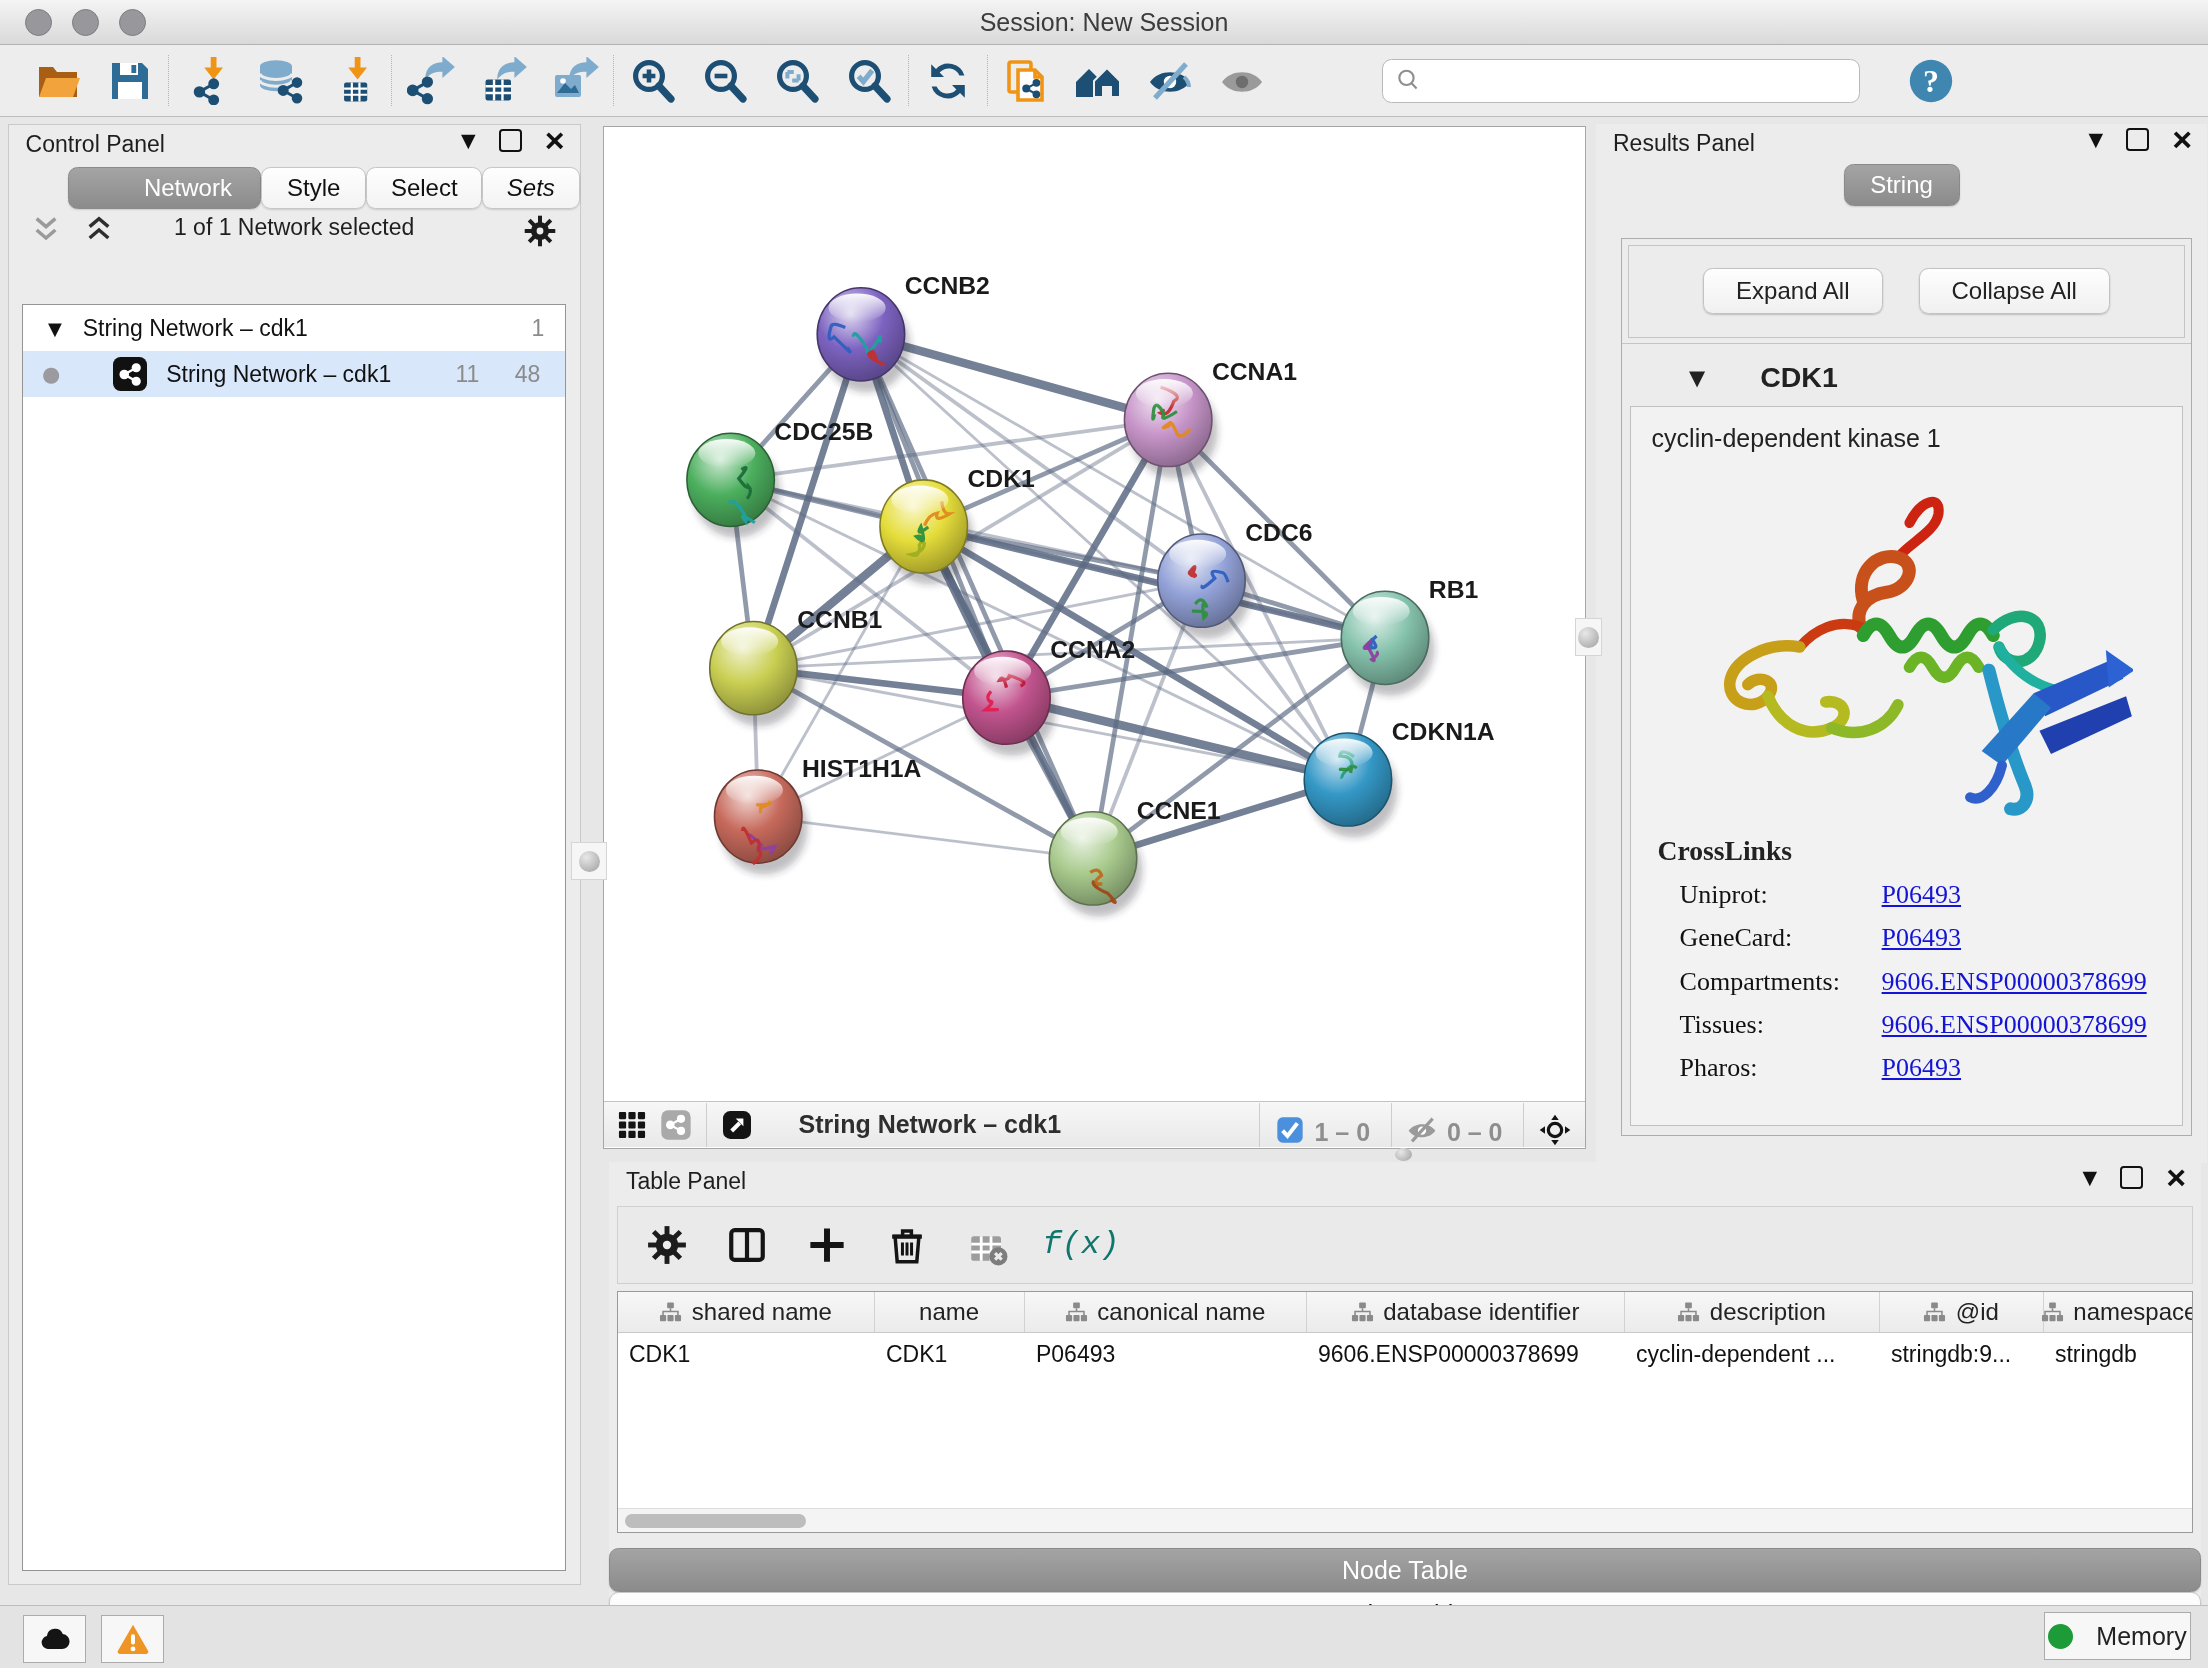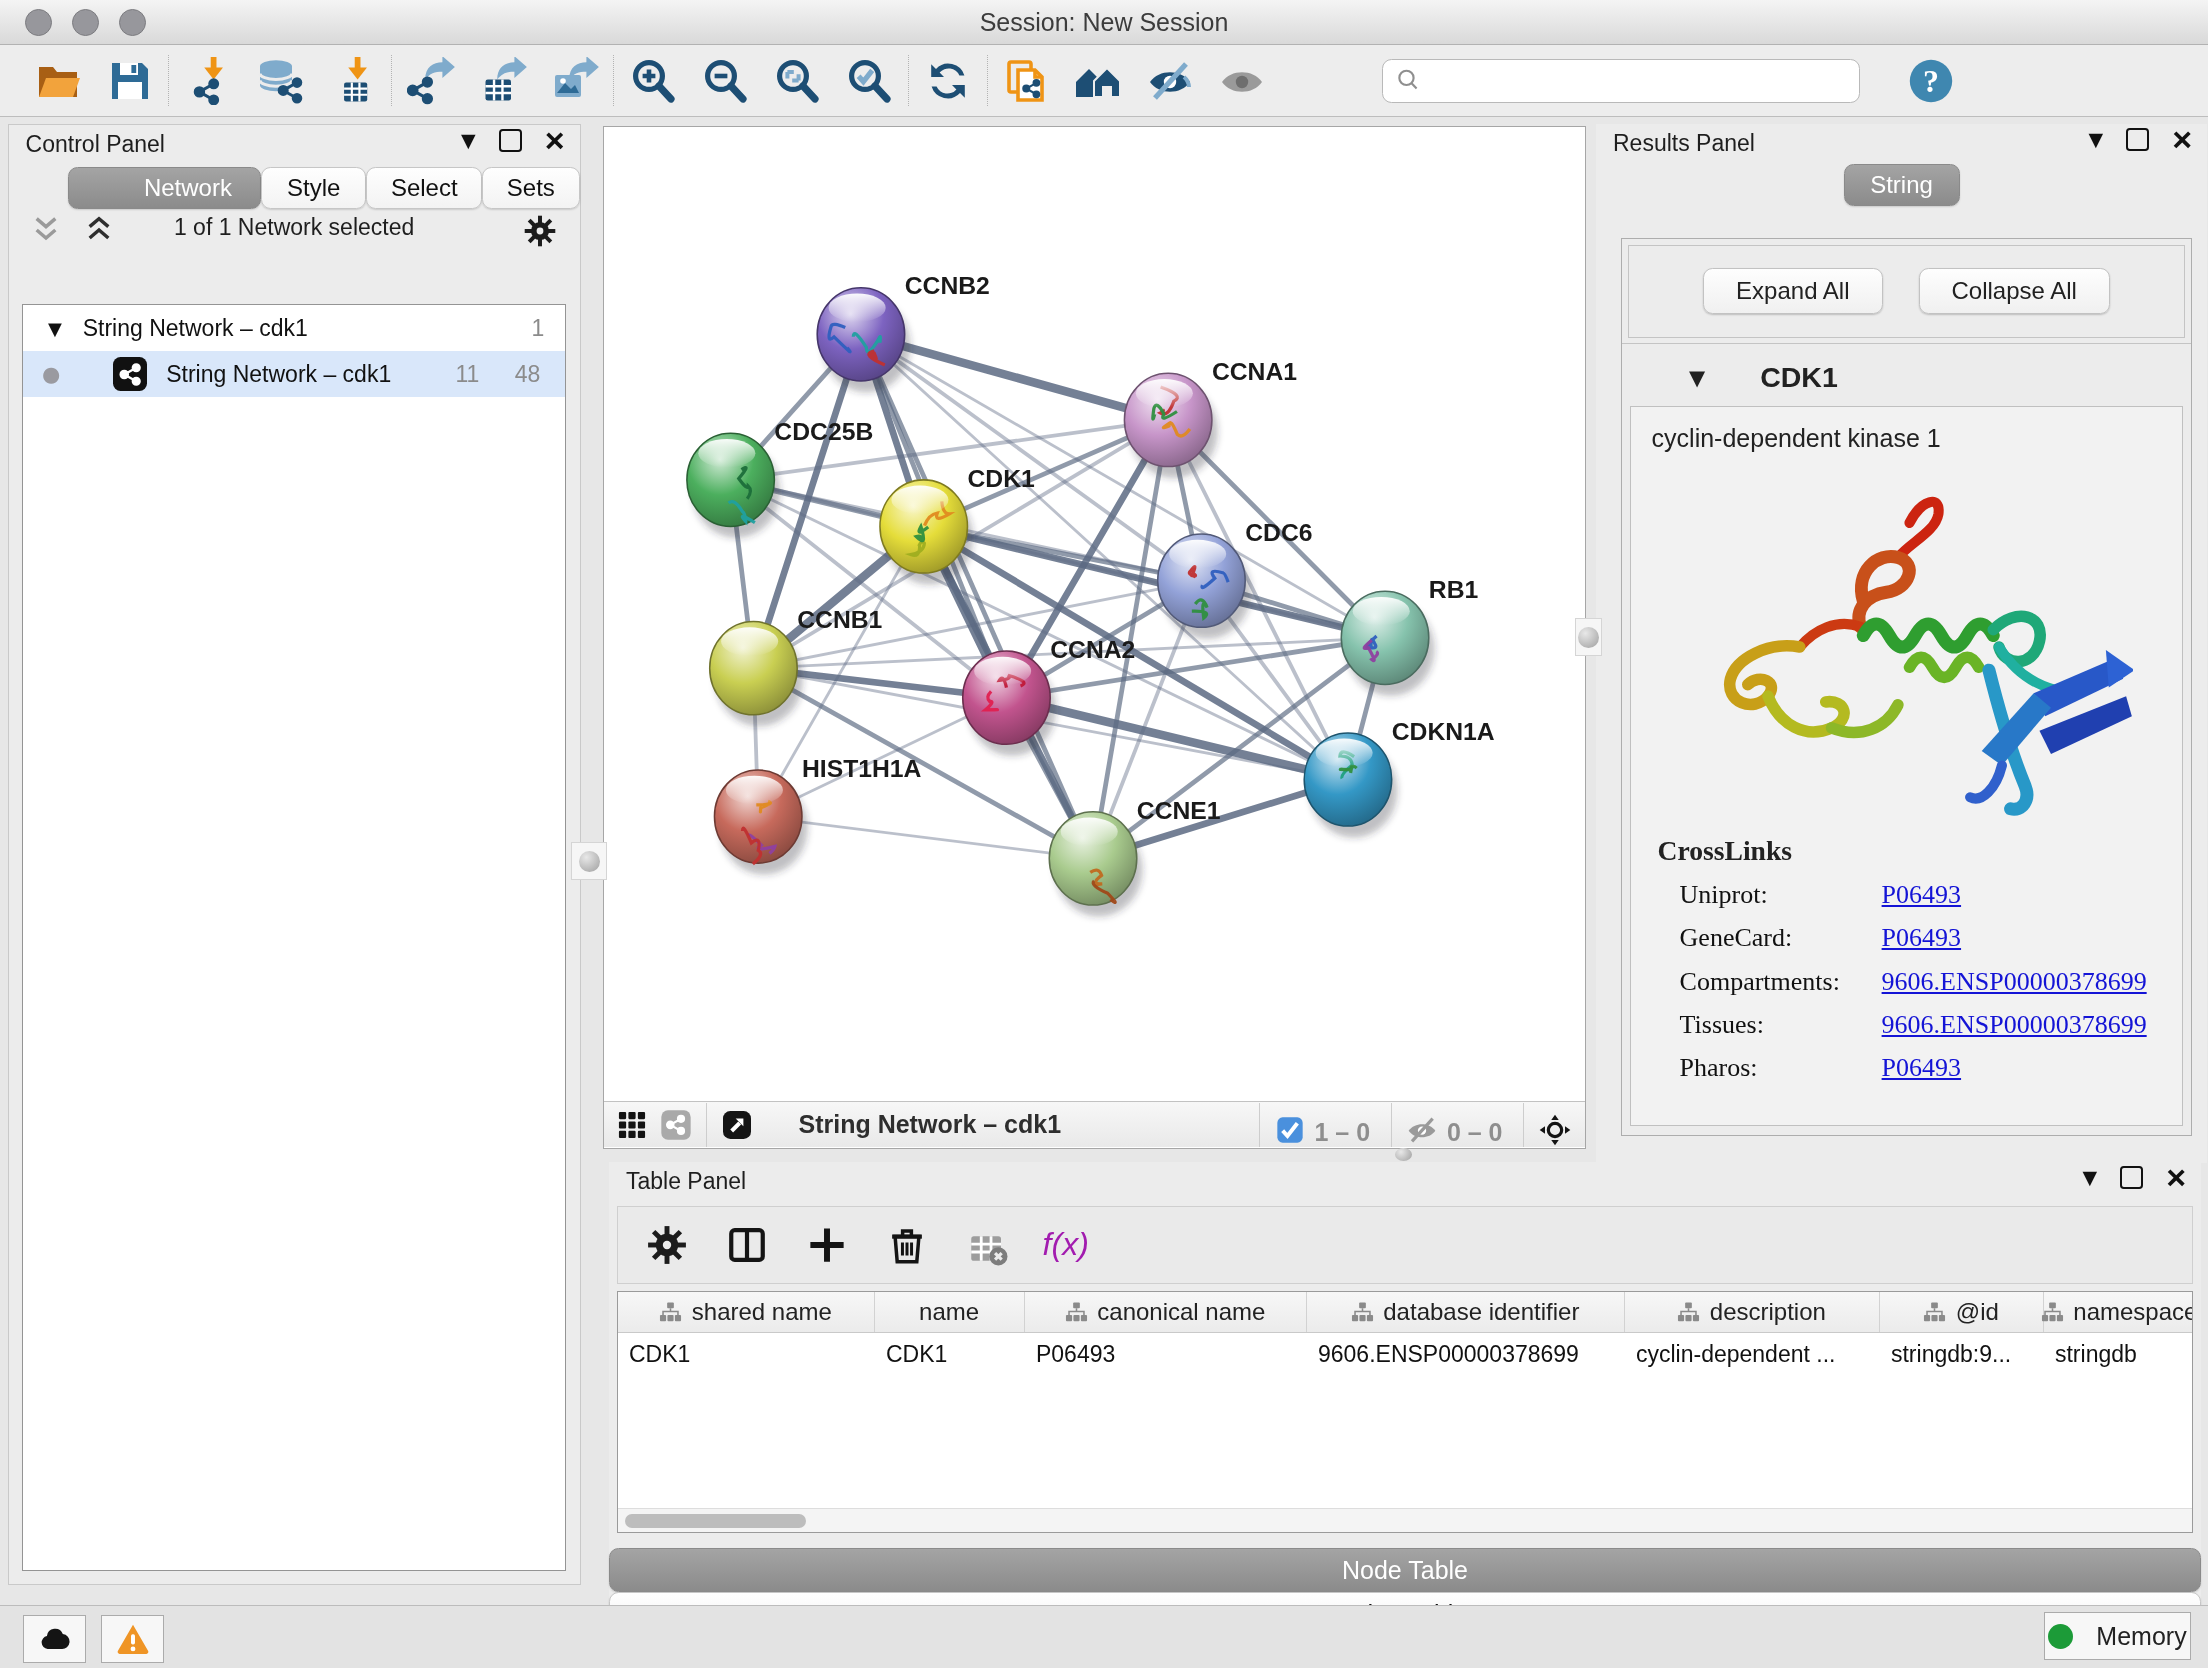--- a/index.html
+++ b/index.html
@@ -85,22 +85,22 @@
   #crosslinks-title{font-size:27.6px;font-weight:bold;margin-left:27px;}
   .xl-row{display:flex;margin:13.3px 0 0 49px;font-size:26px;}
   .xl-label{width:202px;color:#111;}
   .xl-link{color:#1414d6;text-decoration:underline;}
   
   #table-panel{position:absolute;left:609px;top:1162px;width:1592px;height:443px;background:#ececec;}
   #tp-toolbar{margin:5.7px 7.6px 0 7.6px;height:76px;border:1px solid #cfcfcf;background:#eaeaea;
     display:flex;align-items:center;}
   #tp-toolbar .ticon{width:44px;height:44px;margin-left:36px;display:flex;align-items:center;justify-content:center;}
   #tp-toolbar .ticon svg{width:42px;height:42px;}
-  #fx-label{margin-left:34px;font-family:Liberation Sans, sans-serif;font-style:italic;
-    font-size:32px;color:#a21caf;}
+  #fx-label{margin-left:34px;font-family:Liberation Mono, monospace;font-style:italic;
+    font-size:32px;color:#0f766e;}
   #table-box{margin:7.6px 7.6px 0 7.6px;height:240px;border:1.9px solid #9a9a9a;background:#fff;
     display:flex;flex-direction:column;overflow:hidden;}
   #thead{display:flex;height:40px;background:linear-gradient(#f7f7f7,#ebebeb);border-bottom:1px solid #c9c9c9;}
   .th{display:flex;align-items:center;justify-content:center;gap:9.5px;font-size:24px;color:#222;
      border-right:1px solid #d2d2d2;box-sizing:border-box;}
   .th svg{width:23px;height:23px;}
   .tr{display:flex;height:42px;}
   .td{display:flex;align-items:center;font-size:23px;color:#111;padding-left:11.4px;box-sizing:border-box;}
   #tfill{flex:1;}
   #hscroll{height:23px;background:#f4f4f4;border-top:1px solid #ddd;display:flex;align-items:center;}
@@ -357,21 +357,21 @@
       <span class="pbtns">
         <span class="pbtn-collapse">▼</span>
         <span class="pbtn-float"></span>
         <span class="pbtn-close">×</span>
       </span>
     </div>
     <div id="cp-tabs">
         <div class="tab active" style="width: 150px; padding-left: 47px;">Network</div>
         <div class="tab" style="width: 107px;">Style</div>
         <div class="tab" style="width: 118px;">Select</div>
-        <div class="tab" style="width: 99px;">Sets</div>
+        <div class="tab" style="width: 99px; font-style: italic;">Sets</div>
       </div>
     <div id="cp-listhead">
       <span class="chev"><svg viewBox="0 0 24 24" xmlns="http://www.w3.org/2000/svg">
             <g stroke="#9a9a9a" stroke-width="2.6" fill="none">
               <path d="M5 3.5l7 6 7-6M5 12l7 6 7-6"></path>
             </g>
           </svg></span>
       <span class="chev"><svg viewBox="0 0 24 24" xmlns="http://www.w3.org/2000/svg">
             <g stroke="#2e2e2e" stroke-width="2.6" fill="none">
               <path d="M5 9.5l7-6 7 6M5 18l7-6 7 6"></path>

